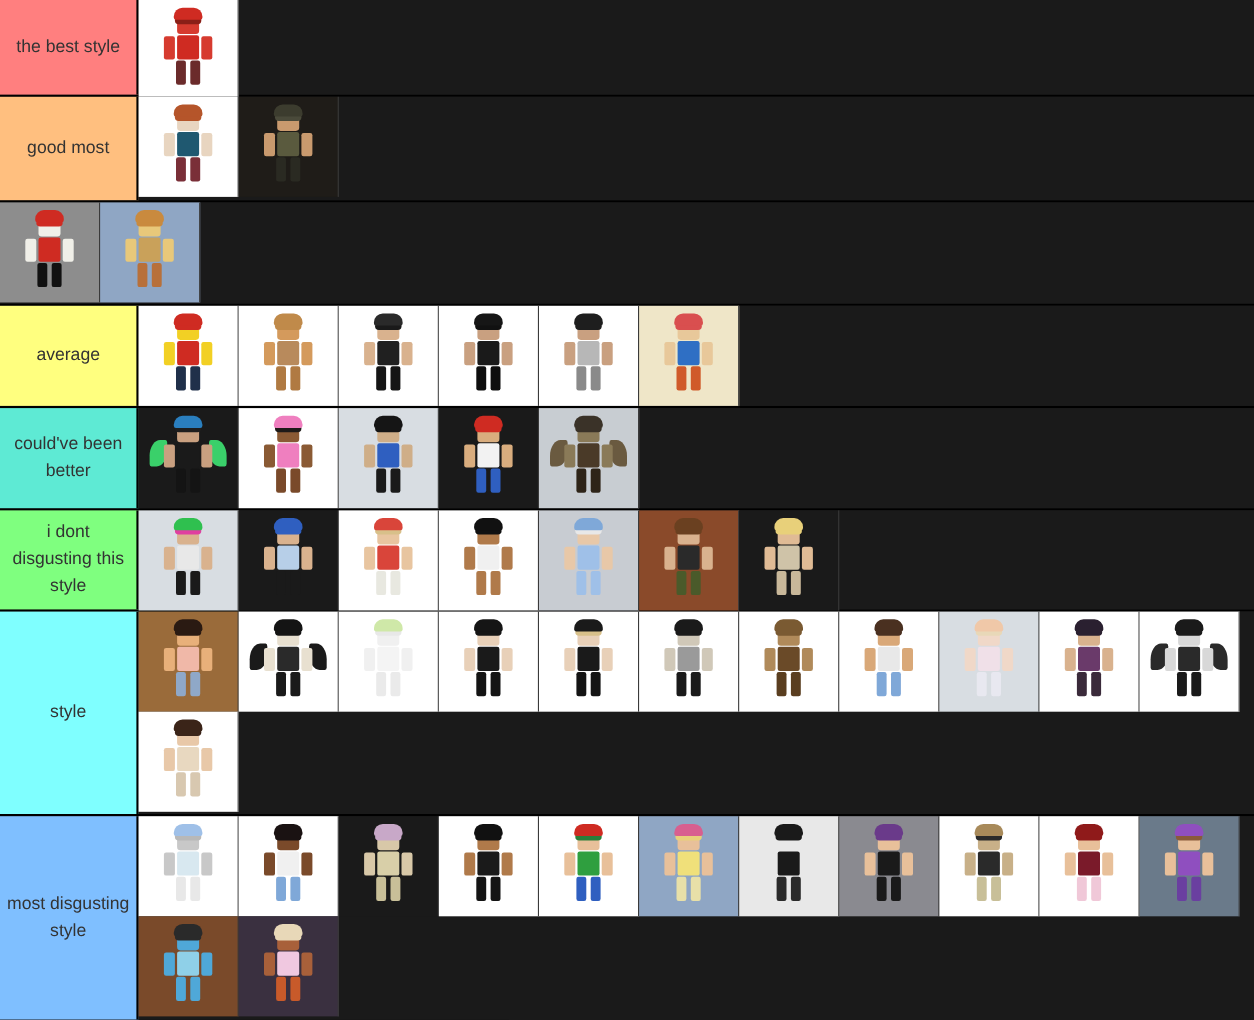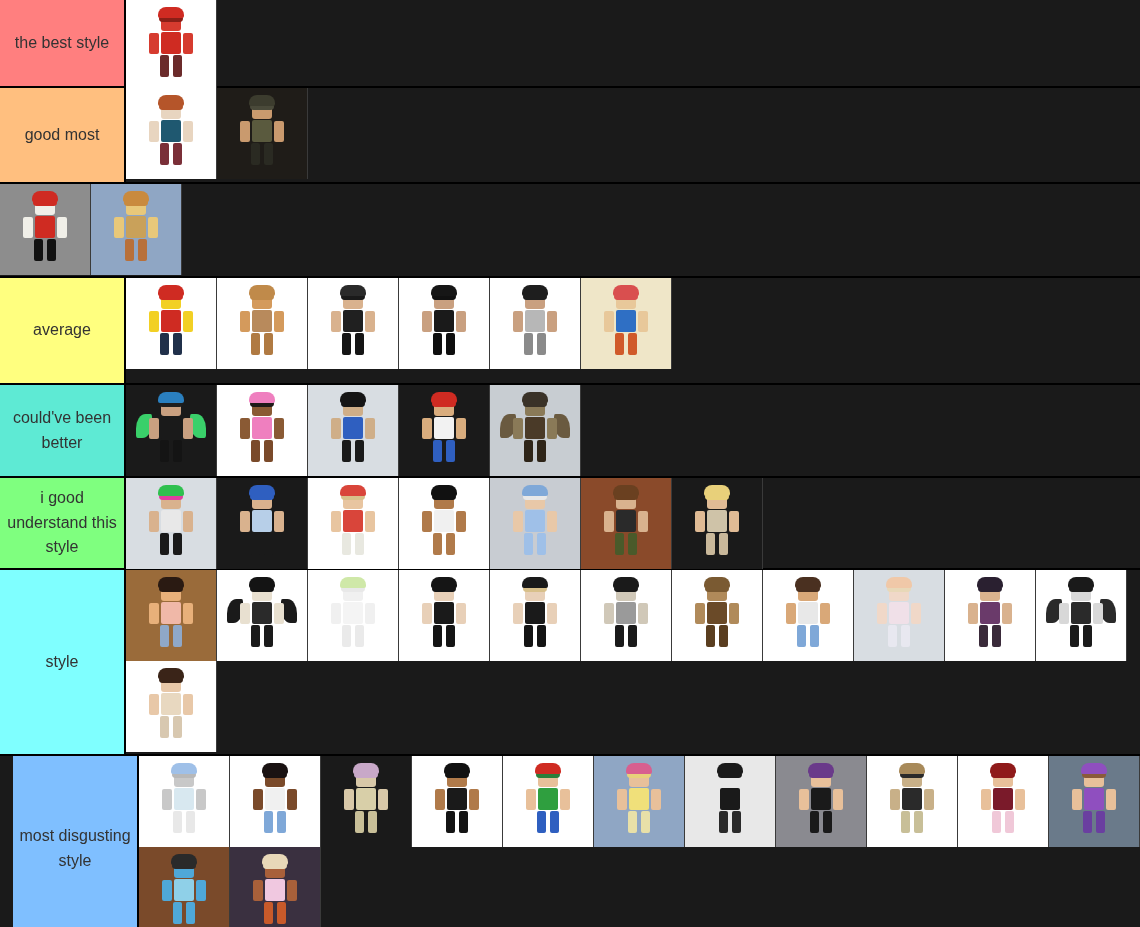--- a/index.html
+++ b/index.html
@@ -203,21 +203,21 @@
               <div class="leg-l" style="background: rgb(184, 112, 58);"></div>
               <div class="leg-r" style="background: rgb(184, 112, 58);"></div>
               <div class="torso" style="background: rgb(201, 161, 90);"></div>
               <div class="head" style="background: rgb(232, 200, 122);"></div>
               <div class="hair" style="background: rgb(201, 138, 62);"></div>
               <div class="hat" style="background: rgb(201, 138, 62);"></div>
             </div>
           </div>
         </div>
       </div>
-      <div class="tier-row" style="height: 107px;">
+      <div class="tier-row" style="height: 93px;">
         <div class="tier-label" style="background: rgb(255, 255, 127);">average</div>
         <div class="tier-items">
           <div class="thumb" style="background: rgb(255, 255, 255);">
             <div class="fig">
               <div class="arm-l" style="background: rgb(242, 208, 36);"></div>
               <div class="arm-r" style="background: rgb(242, 208, 36);"></div>
               <div class="leg-l" style="background: rgb(32, 48, 74);"></div>
               <div class="leg-r" style="background: rgb(32, 48, 74);"></div>
               <div class="torso" style="background: rgb(207, 43, 34);"></div>
               <div class="head" style="background: rgb(242, 208, 36);"></div>
@@ -350,21 +350,21 @@
               <div class="leg-r" style="background: rgb(46, 36, 24);"></div>
               <div class="torso" style="background: rgb(74, 58, 40);"></div>
               <div class="head" style="background: rgb(138, 122, 88);"></div>
               <div class="hair" style="background: rgb(58, 50, 40);"></div>
               <div class="hat" style="background: rgb(58, 50, 40);"></div>
             </div>
           </div>
         </div>
       </div>
       <div class="tier-row" style="height: 92px;">
-        <div class="tier-label" style="background: rgb(127, 255, 127);">i good understand this style</div>
+        <div class="tier-label" style="background: rgb(127, 255, 127);">i dont disgusting this style</div>
         <div class="tier-items">
           <div class="thumb" style="background: rgb(216, 221, 226);">
             <div class="fig">
               <div class="arm-l" style="background: rgb(217, 178, 142);"></div>
               <div class="arm-r" style="background: rgb(217, 178, 142);"></div>
               <div class="leg-l" style="background: rgb(26, 26, 26);"></div>
               <div class="leg-r" style="background: rgb(26, 26, 26);"></div>
               <div class="torso" style="background: rgb(232, 232, 232);"></div>
               <div class="head" style="background: rgb(217, 178, 142);"></div>
               <div class="hair" style="background: rgb(224, 63, 160);"></div>
@@ -591,21 +591,21 @@
               <div class="leg-l" style="background: rgb(216, 200, 176);"></div>
               <div class="leg-r" style="background: rgb(216, 200, 176);"></div>
               <div class="torso" style="background: rgb(232, 216, 192);"></div>
               <div class="head" style="background: rgb(232, 200, 168);"></div>
               <div class="hair" style="background: rgb(58, 36, 24);"></div>
               <div class="hat" style="background: rgb(58, 36, 24);"></div>
             </div>
           </div>
         </div>
       </div>
-      <div class="tier-row" style="height: 185px; padding-left: 13px;">
+      <div class="tier-row" style="height: 185px;">
         <div class="tier-label" style="background: rgb(127, 191, 255);">most disgusting style</div>
         <div class="tier-items">
           <div class="thumb" style="background: rgb(255, 255, 255);">
             <div class="fig">
               <div class="arm-l" style="background: rgb(200, 200, 200);"></div>
               <div class="arm-r" style="background: rgb(200, 200, 200);"></div>
               <div class="leg-l" style="background: rgb(232, 232, 232);"></div>
               <div class="leg-r" style="background: rgb(232, 232, 232);"></div>
               <div class="torso" style="background: rgb(216, 232, 240);"></div>
               <div class="head" style="background: rgb(200, 200, 200);"></div>

